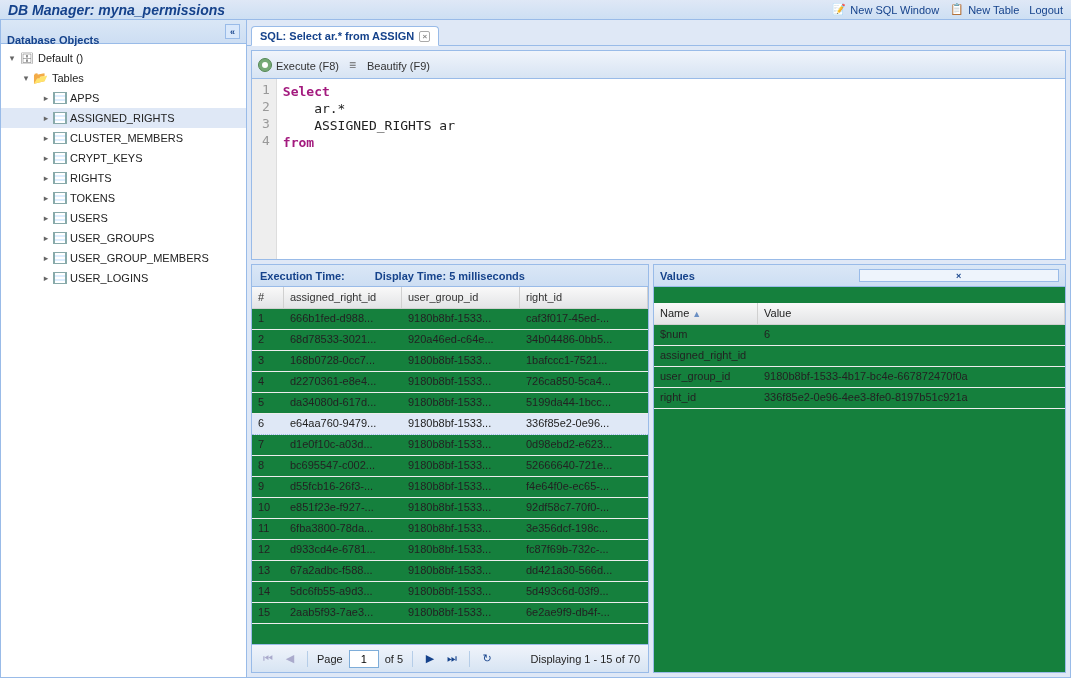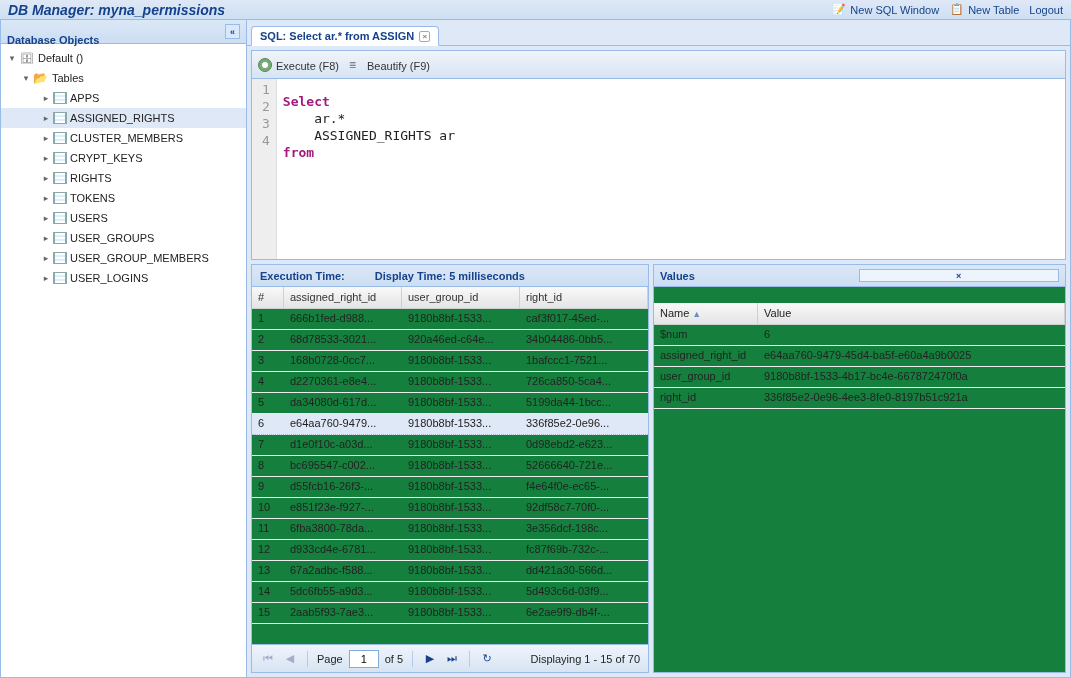--- a/index.html
+++ b/index.html
@@ -31,21 +31,21 @@
 .sql-area { flex: 0 0 210px; margin: 4px; border: 1px solid #99bbe8; background: #fff; display: flex; flex-direction: column; }
 .toolbar { height: 28px; background: linear-gradient(#f0f4fb, #d7e4f3); border-bottom: 1px solid #99bbe8; display: flex; align-items: center; padding: 0 6px; gap: 10px; }
 .tb-btn { display: flex; align-items: flex-end; gap: 4px; cursor: pointer; color: #333; }
 .tb-icon { width: 14px; height: 14px; display: inline-block; }
 .gear-icon { border-radius: 50%; background: #7a7; border: 1px solid #585; position: relative; }
 .gear-icon::after { content: ""; position: absolute; inset: 3px; background: #fff; border-radius: 50%; }
 .beaut-icon::before { content: "≡"; color: #666; font-size: 12px; }
 .editor { flex: 1; display: flex; font-family: monospace; font-size: 13px; overflow: auto; }
 .gutter { background: #eee; color: #999; text-align: right; padding: 2px 6px 2px 10px; border-right: 1px solid #ddd; user-select: none; }
 .gutter div { height: 17px; line-height: 17px; }
-.code { padding: 14px 6px; white-space: pre-wrap; }
+.code { padding: 4px 6px; white-space: pre-wrap; }
 .code .line { height: 17px; line-height: 17px; }
 .kw { color: #a31a7e; font-weight: bold; }
 .results-wrap { flex: 1; display: flex; margin: 0 4px 4px 4px; gap: 4px; min-height: 0; }
 .panel { border: 1px solid #99bbe8; background: #15803d; display: flex; flex-direction: column; min-height: 0; }
 .results-panel { flex: 1; min-width: 0; }
 .values-panel { width: 413px; }
 .exec-bar { height: 22px; background: linear-gradient(#dae7f6, #cddef3); border-bottom: 1px solid #99bbe8; padding: 0 8px; display: flex; align-items: center; font-weight: bold; color: #15428b; gap: 30px; }
 .grid-head { display: flex; background: linear-gradient(#f9f9f9, #e3e4e6); border-bottom: 1px solid #d0d0d0; height: 22px; }
 .grid-head .gh { border-right: 1px solid #d0d0d0; padding: 4px 6px; color: #333; overflow: hidden; text-overflow: ellipsis; white-space: nowrap; }
 .grid-body { flex: 1; overflow: auto; }
@@ -341,21 +341,20 @@
           <div class="vh vn"><span>Name</span><span class="sort-arrow">▲</span></div>
           <div class="vh vv">Value</div>
         </div>
         <div class="vgrid-body" id="vgrid-body">
             <div class="grid-row">
               <div class="gc vn">$num</div>
               <div class="gc vv">6</div>
             </div>
             <div class="grid-row">
               <div class="gc vn">assigned_right_id</div>
-              <div class="gc vv">e64aa760-9479-45d4-ba5f-e60a4a9b0025</div>
             </div>
             <div class="grid-row">
               <div class="gc vn">user_group_id</div>
               <div class="gc vv">9180b8bf-1533-4b17-bc4e-667872470f0a</div>
             </div>
             <div class="grid-row">
               <div class="gc vn">right_id</div>
               <div class="gc vv">336f85e2-0e96-4ee3-8fe0-8197b51c921a</div>
             </div>
           </div>

